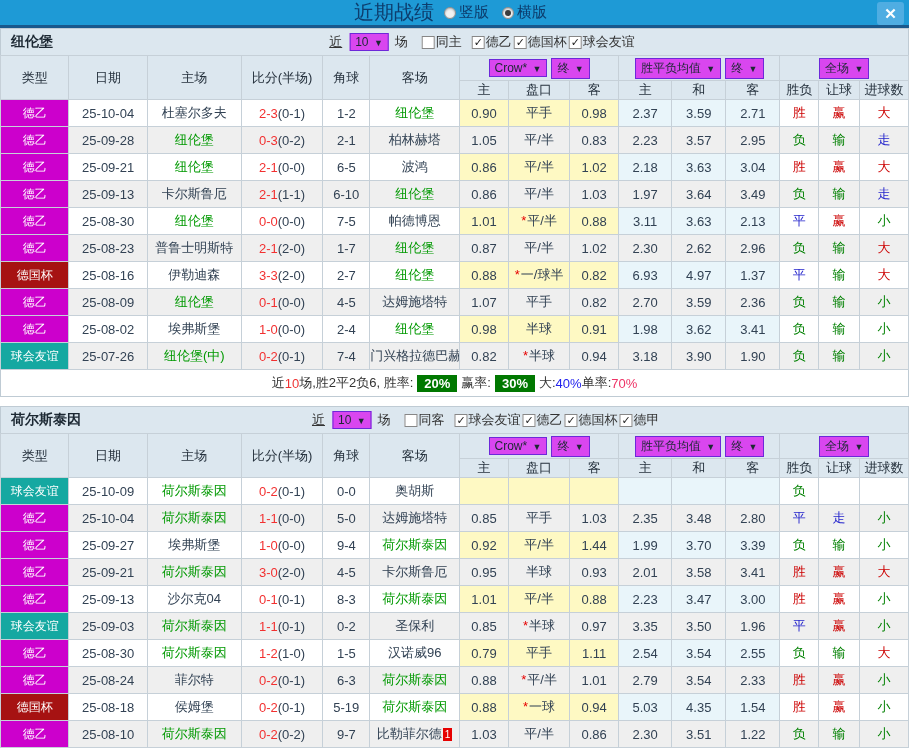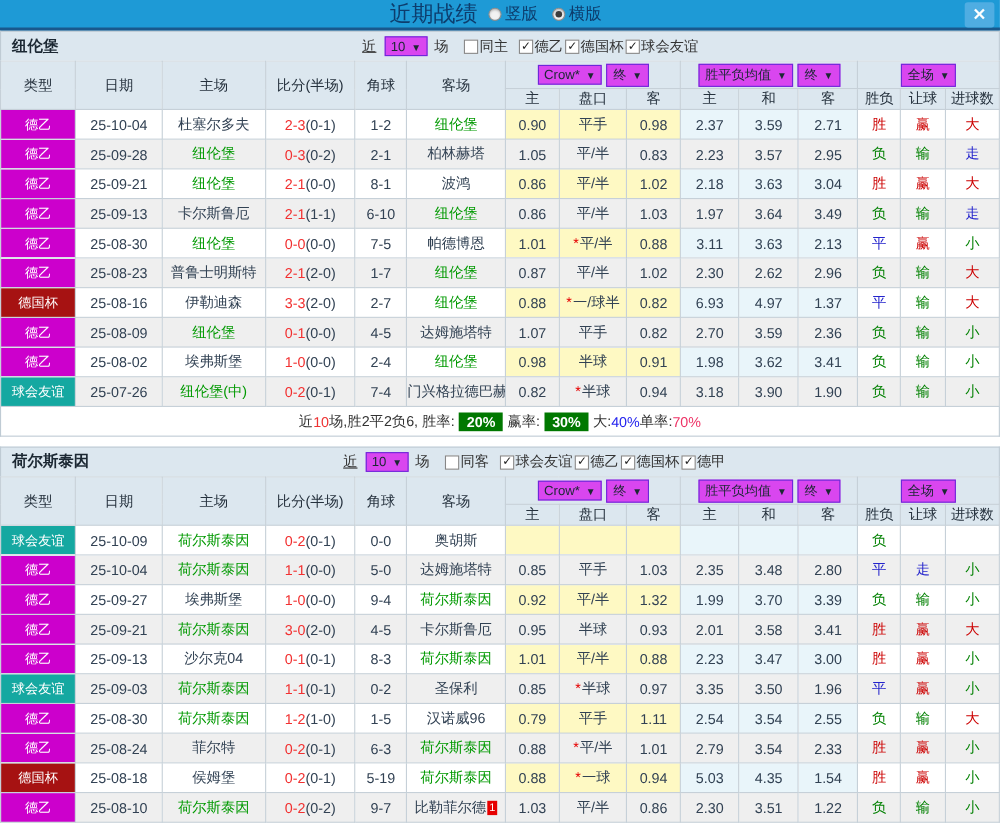--- a/index.html
+++ b/index.html
@@ -166,21 +166,21 @@
               <td class="tint-a">2.95</td>
               <td class="res-green">负</td>
               <td class="res-green">输</td>
               <td class="res-blue">走</td>
             </tr>
             <tr>
               <td class="type" style="background: rgb(204, 0, 204);">德乙</td>
               <td>25-09-21</td>
               <td><span class="team-g">纽伦堡</span></td>
               <td><span class="score-m">2-1</span><span>(0-0)</span></td>
-              <td>8-1</td>
+              <td>6-5</td>
               <td><span>波鸿</span></td>
               <td class="tint-o">0.86</td>
               <td class="tint-o"><span>平/半</span></td>
               <td class="tint-o">1.02</td>
               <td class="tint-a">2.18</td>
               <td class="tint-a">3.63</td>
               <td class="tint-a">3.04</td>
               <td class="res-red">胜</td>
               <td class="res-red">赢</td>
               <td class="res-red">大</td>
@@ -427,21 +427,21 @@
             </tr>
             <tr>
               <td class="type" style="background: rgb(204, 0, 204);">德乙</td>
               <td>25-09-27</td>
               <td><span>埃弗斯堡</span></td>
               <td><span class="score-m">1-0</span><span>(0-0)</span></td>
               <td>9-4</td>
               <td><span class="team-g">荷尔斯泰因</span></td>
               <td class="tint-o">0.92</td>
               <td class="tint-o"><span>平/半</span></td>
-              <td class="tint-o">1.32</td>
+              <td class="tint-o">1.44</td>
               <td class="tint-a">1.99</td>
               <td class="tint-a">3.70</td>
               <td class="tint-a">3.39</td>
               <td class="res-green">负</td>
               <td class="res-green">输</td>
               <td class="res-green">小</td>
             </tr>
             <tr>
               <td class="type" style="background: rgb(204, 0, 204);">德乙</td>
               <td>25-09-21</td>

